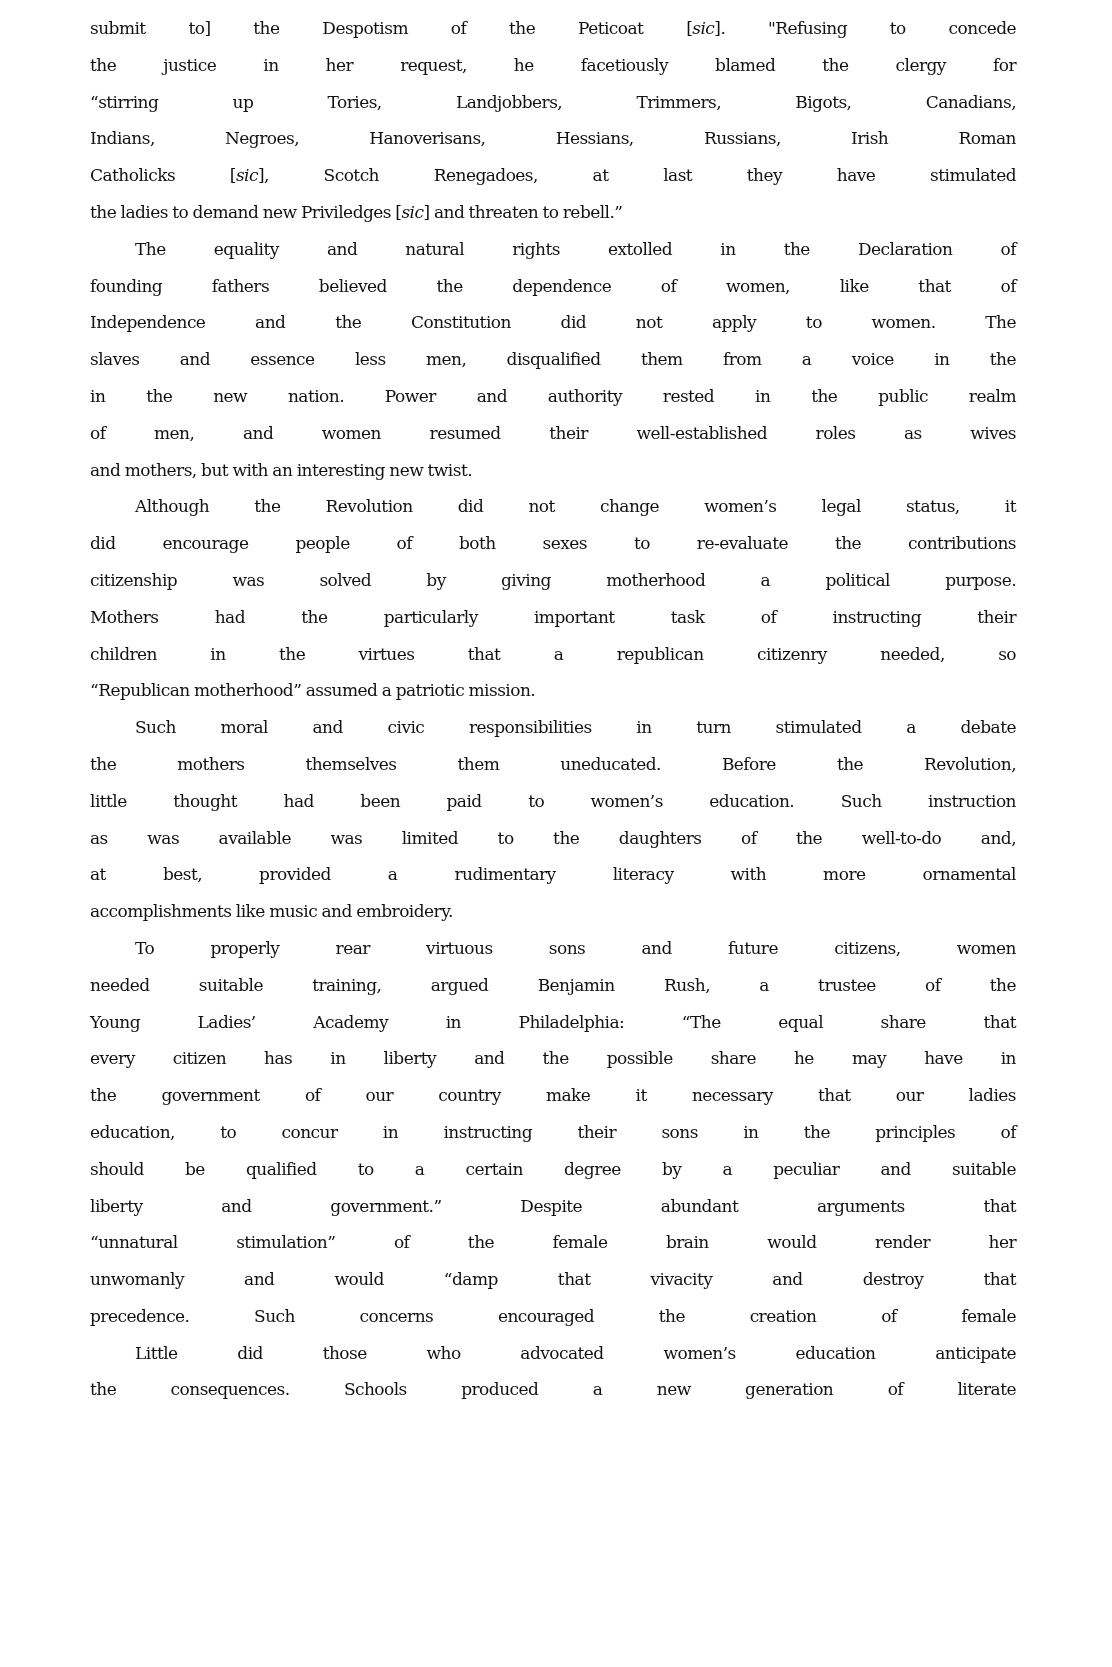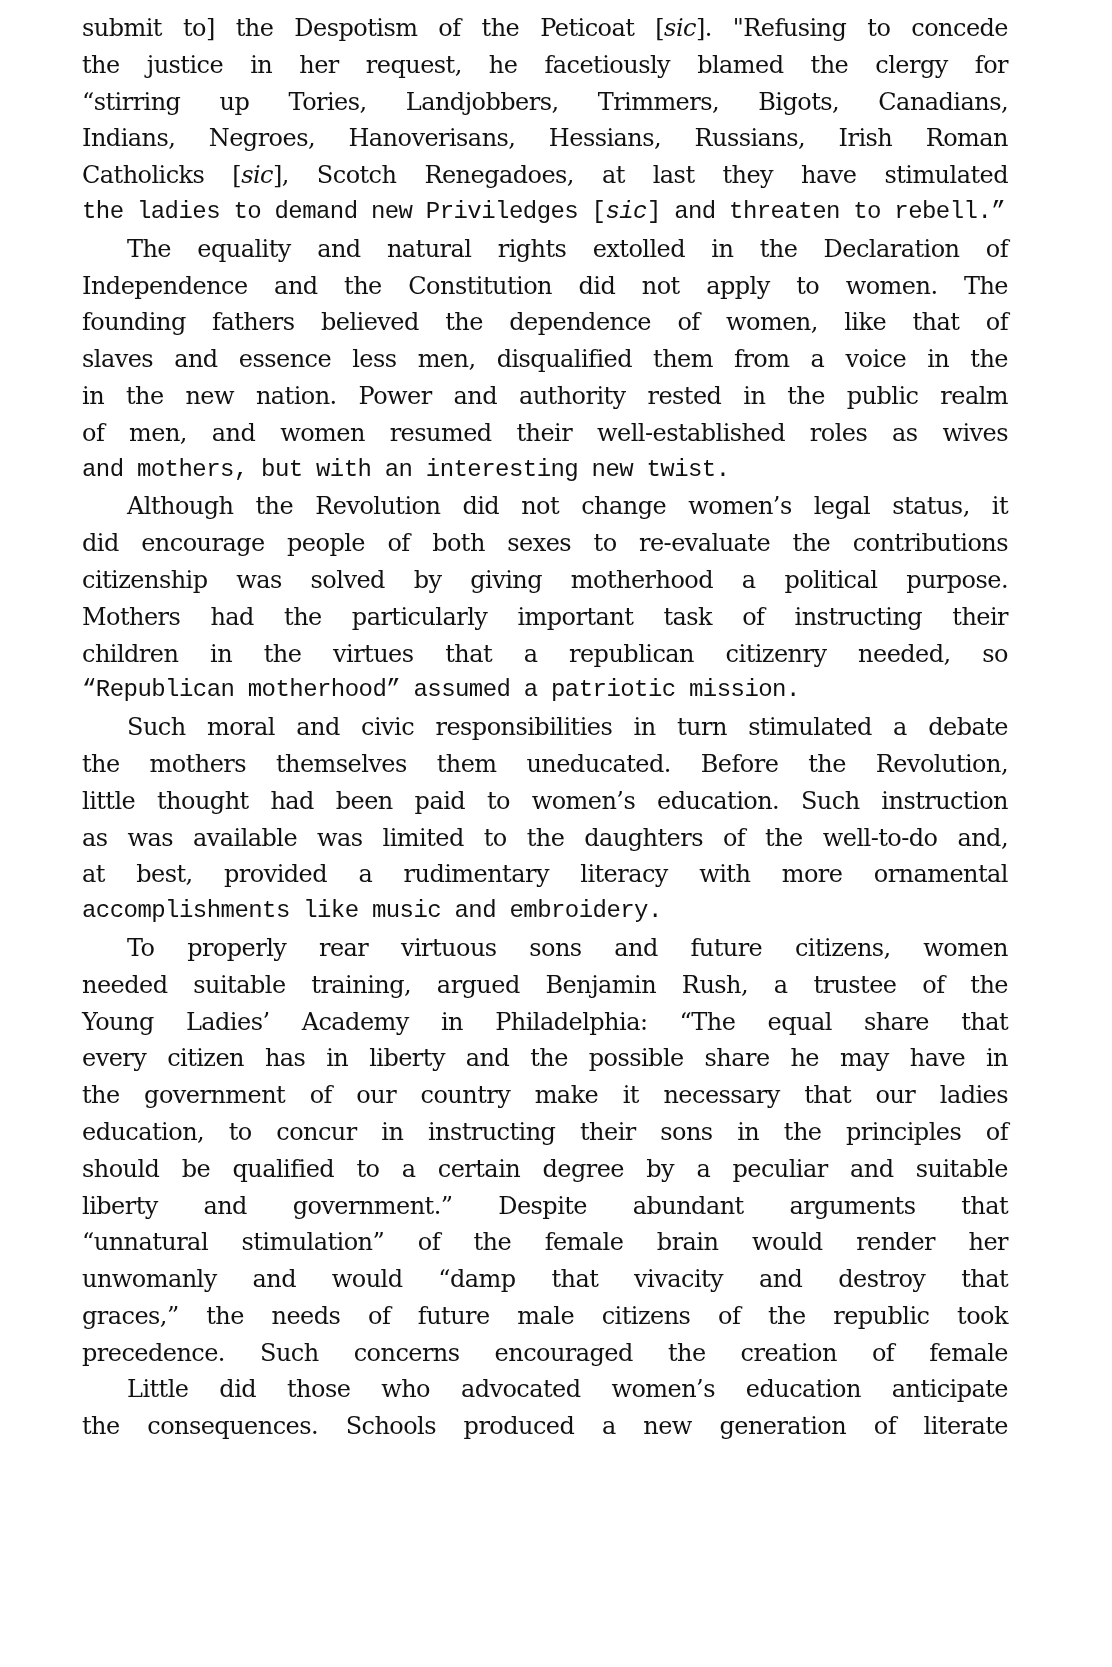--- a/index.html
+++ b/index.html
@@ -8,41 +8,40 @@
       background: #ffffff;
     }
     body {
       width: 1112px;
       height: 1667px;
       overflow: hidden;
       position: relative;
     }
     .page {
       position: absolute;
-      left: 82px;
+      left: 90px;
       top: 10px;
       width: 926px;
       font-family: "DejaVu Serif", "Liberation Serif", serif;
-      font-size: 24px;
+      font-size: 17px;
       color: #111111;
     }
     .line {
       display: block;
       height: 36.8px;
       line-height: 36.8px;
       white-space: nowrap;
       text-align: justify;
       text-align-last: justify;
       overflow: visible;
       letter-spacing: -0.55px;
       word-spacing: -0.5px;
     }
     .line.last {
       text-align-last: left;
-      font-family: Liberation Mono, monospace;
     }
     .line.indent {
       padding-left: 45px;
     }
     .seg-italic {
       font-style: italic;
     }
   </style>
 </head>
 <body>
@@ -52,22 +51,22 @@
       <div>
         <span class="line"><span>submit to] the Despotism of the Peticoat [</span><span class="seg-italic">sic</span><span>]. "Refusing to concede</span></span>
         <span class="line"><span>the justice in her request, he facetiously blamed the clergy for</span></span>
         <span class="line"><span>“stirring up Tories, Landjobbers, Trimmers, Bigots, Canadians,</span></span>
         <span class="line"><span>Indians, Negroes, Hanoverisans, Hessians, Russians, Irish Roman</span></span>
         <span class="line"><span>Catholicks [</span><span class="seg-italic">sic</span><span>], Scotch Renegadoes, at last they have stimulated</span></span>
         <span class="line last"><span>the ladies to demand new Priviledges [</span><span class="seg-italic">sic</span><span>] and threaten to rebell.”</span></span>
       </div>
       <div>
         <span class="line indent"><span>The equality and natural rights extolled in the Declaration of</span></span>
+        <span class="line"><span>founding fathers believed the dependence of women, like that of</span></span>
         <span class="line"><span>Independence and the Constitution did not apply to women. The</span></span>
-        <span class="line"><span>founding fathers believed the dependence of women, like that of</span></span>
         <span class="line"><span>slaves and essence less men, disqualified them from a voice in the</span></span>
         <span class="line"><span>in the new nation. Power and authority rested in the public realm</span></span>
         <span class="line"><span>of men, and women resumed their well-established roles as wives</span></span>
         <span class="line last"><span>and mothers, but with an interesting new twist.</span></span>
       </div>
       <div>
         <span class="line indent"><span>Although the Revolution did not change women’s legal status, it</span></span>
         <span class="line"><span>did encourage people of both sexes to re-evaluate the contributions</span></span>
         <span class="line"><span>citizenship was solved by giving motherhood a political purpose.</span></span>
         <span class="line"><span>Mothers had the particularly important task of instructing their</span></span>
@@ -86,21 +85,20 @@
         <span class="line indent"><span>To properly rear virtuous sons and future citizens, women</span></span>
         <span class="line"><span>needed suitable training, argued Benjamin Rush, a trustee of the</span></span>
         <span class="line"><span>Young Ladies’ Academy in Philadelphia: “The equal share that</span></span>
         <span class="line"><span>every citizen has in liberty and the possible share he may have in</span></span>
         <span class="line"><span>the government of our country make it necessary that our ladies</span></span>
         <span class="line"><span>education, to concur in instructing their sons in the principles of</span></span>
         <span class="line"><span>should be qualified to a certain degree by a peculiar and suitable</span></span>
         <span class="line"><span>liberty and government.” Despite abundant arguments that</span></span>
         <span class="line"><span>“unnatural stimulation” of the female brain would render her</span></span>
         <span class="line"><span>unwomanly and would “damp that vivacity and destroy that</span></span>
-        <span class="line"><span>graces,” the needs of future male citizens of the republic took</span></span>
         <span class="line"><span>precedence. Such concerns encouraged the creation of female</span></span>
       </div>
       <div>
         <span class="line indent"><span>Little did those who advocated women’s education anticipate</span></span>
         <span class="line"><span>the consequences. Schools produced a new generation of literate</span></span>
       </div>
     </div>
 </div>
 
 </body></html>

